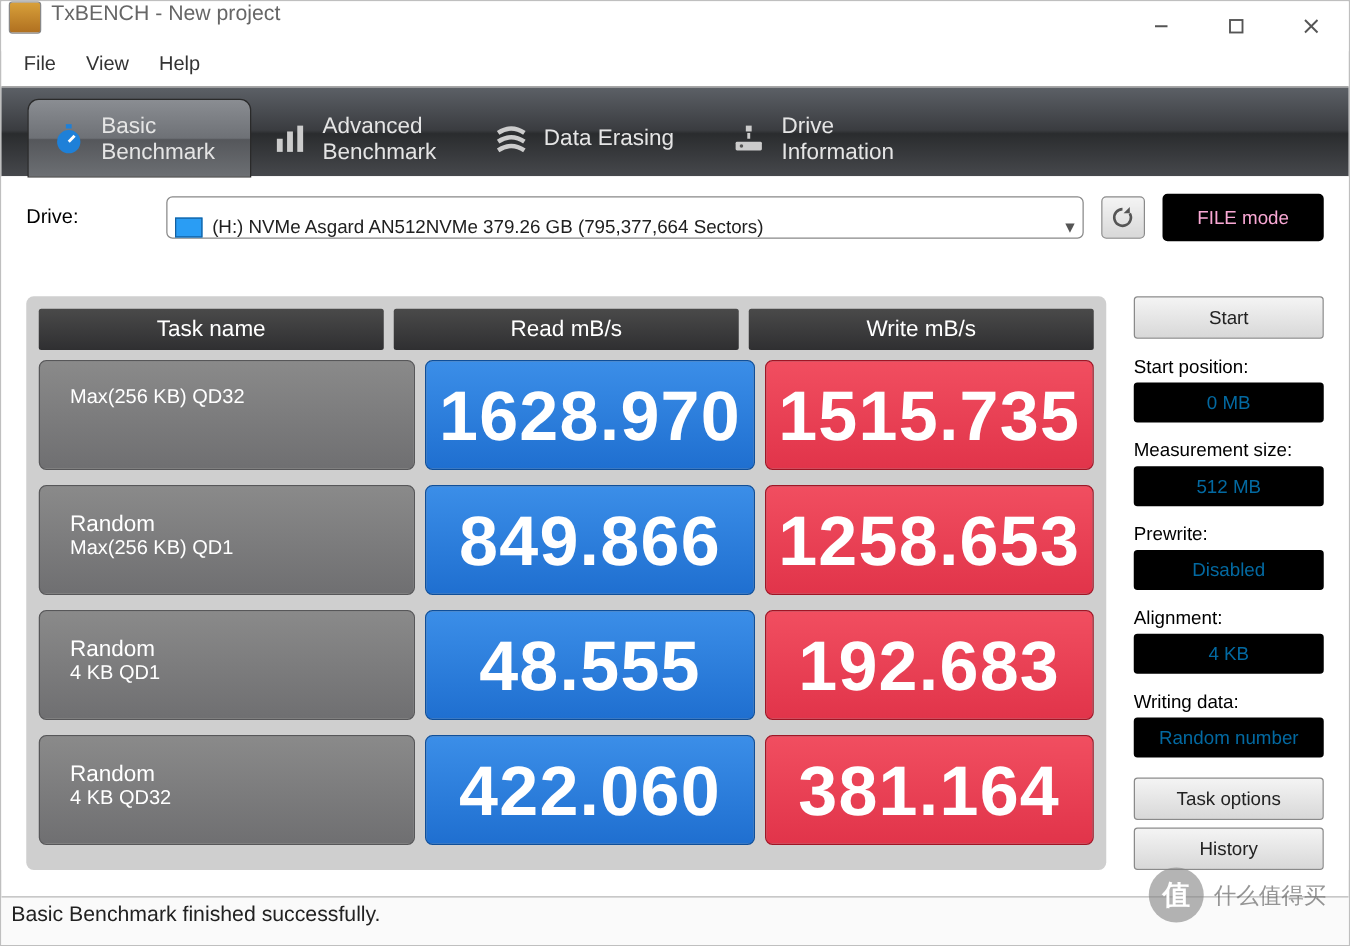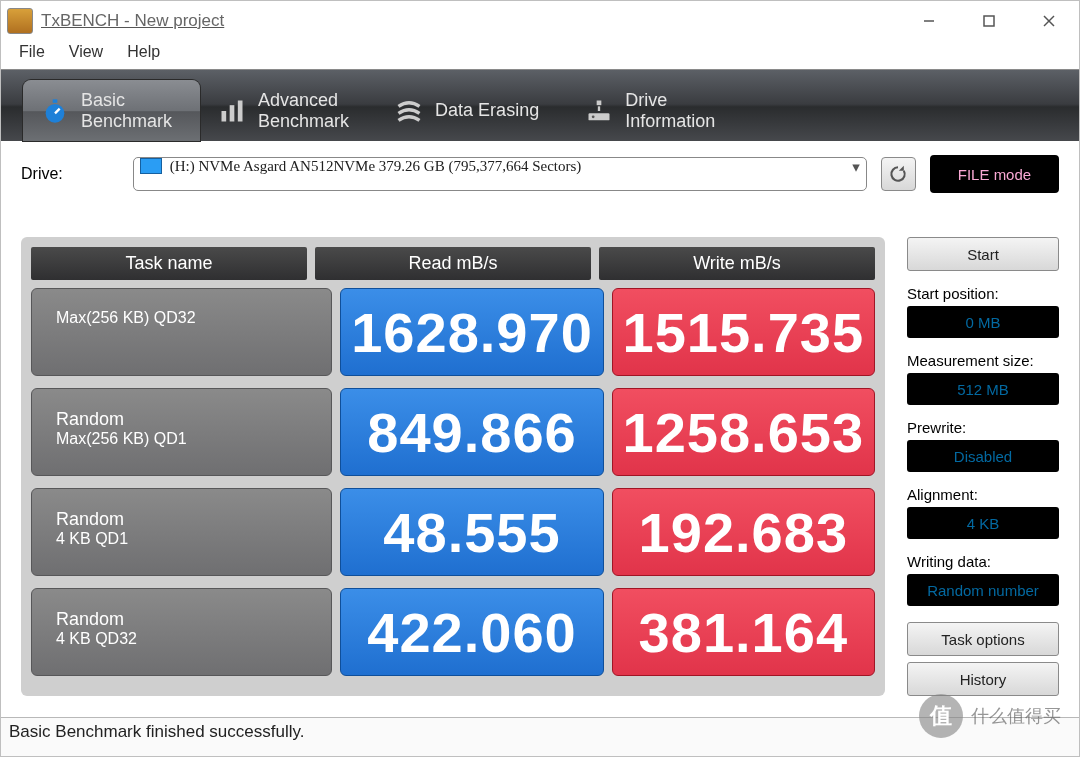--- a/index.html
+++ b/index.html
@@ -1,38 +1,38 @@
 <!DOCTYPE html>
 <html><head>
 <meta charset="utf-8">
 <style>
   html,body{margin:0;padding:0;font-family:"Segoe UI",Tahoma,Arial,sans-serif;font-size:14px;background:#fff;}
   .win{width:1080px;height:757px;position:relative;overflow:hidden;border:1px solid #bfbfbf;box-sizing:border-box;}
   
-  .titlebar{height:40px;background:#fff;display:flex;align-items:center;padding:0 0 0 6px;color:#555;text-decoration:underline;}
+  .titlebar{height:40px;background:#fff;display:flex;align-items:flex-start;padding:0 0 0 6px;color:#555;}
   .titlebar .appicon{width:24px;height:24px;margin-right:8px;background:linear-gradient(#d8a03a,#b07020);border:1px solid #888;border-radius:3px;}
   .titlebar .title{font-size:17px;color:#666;}
   .winctrls{margin-left:auto;display:flex;}
   .winctrl{width:60px;height:40px;display:flex;align-items:center;justify-content:center;color:#666;}
   .winctrl svg{width:14px;height:14px;}
   
   .menubar{height:28px;padding:0 8px;display:flex;align-items:flex-start;gap:4px;color:#333;font-size:16px;}
   .menubar span{padding:2px 10px;}
   
   .nav{height:72px;background:linear-gradient(#5c6066,#3a3c40 48%,#2a2c2e 52%,#46484c);display:flex;align-items:stretch;padding:10px 12px 0 22px;box-sizing:border-box;border-top:1px solid #8a8a8a;}
   .tab{display:flex;align-items:center;color:#e5e5e5;font-size:18px;padding:0 28px 0 18px;border-radius:8px 8px 0 0;position:relative;}
   .tab .ic{width:28px;height:28px;margin-right:12px;display:flex;align-items:center;justify-content:center;}
   .tab .ic svg{width:28px;height:28px;}
   .tab.active{background:linear-gradient(#8a8d92,#6e7176 50%,#55575b 52%,#6c6f73);box-shadow:0 0 0 1px #2a2a2a;}
   .tab .lab{line-height:1.15;}
   
   .work{background:#fff;padding:14px 20px 0 20px;}
   .driveRow{display:flex;align-items:center;gap:14px;}
   .driveRow .lbl{font-size:16px;color:#000;width:100px;}
-  .driveSel{flex:0 0 720px;height:32px;border:1px solid #888;border-radius:5px;display:flex;align-items:flex-start;padding:0 6px;font-size:15px;color:#202020;background:#fff;font-family:Liberation Serif, serif;}
+  .driveSel{flex:0 0 720px;height:32px;border:1px solid #888;border-radius:5px;display:flex;align-items:flex-end;padding:0 6px;font-size:15px;color:#202020;background:#fff;}
   .driveSel .drvic{width:20px;height:14px;margin-right:8px;background:#2a9df4;border:1px solid #1560a0;}
   .driveSel .dd{margin-left:auto;color:#555;}
   .refresh{width:34px;height:32px;border:1px solid #8a8a8a;border-radius:4px;background:linear-gradient(#f4f4f4,#d8d8d8);display:flex;align-items:center;justify-content:center;}
   .refresh svg{width:20px;height:20px;}
   .fileMode{margin-left:auto;width:128px;height:34px;background:#000;color:#f9a8d4;border:2px solid #000;border-radius:4px;display:flex;align-items:center;justify-content:center;font-size:15px;}
   
   .content{display:flex;margin-top:44px;gap:22px;}
   .left{flex:1;background:#cfcfcf;border-radius:6px;padding:10px;box-sizing:border-box;}
   .hdr{display:flex;gap:8px;margin-bottom:8px;}
   .hdr .cell{flex:1;background:linear-gradient(#4a4a4a,#2f2f31);color:#fff;font-size:18px;text-align:center;padding:6px 0;border-radius:2px;}

